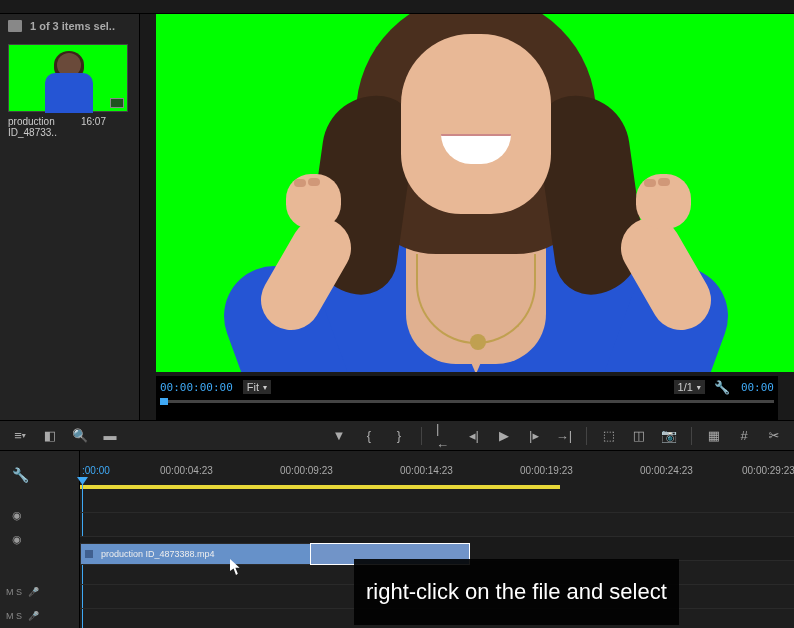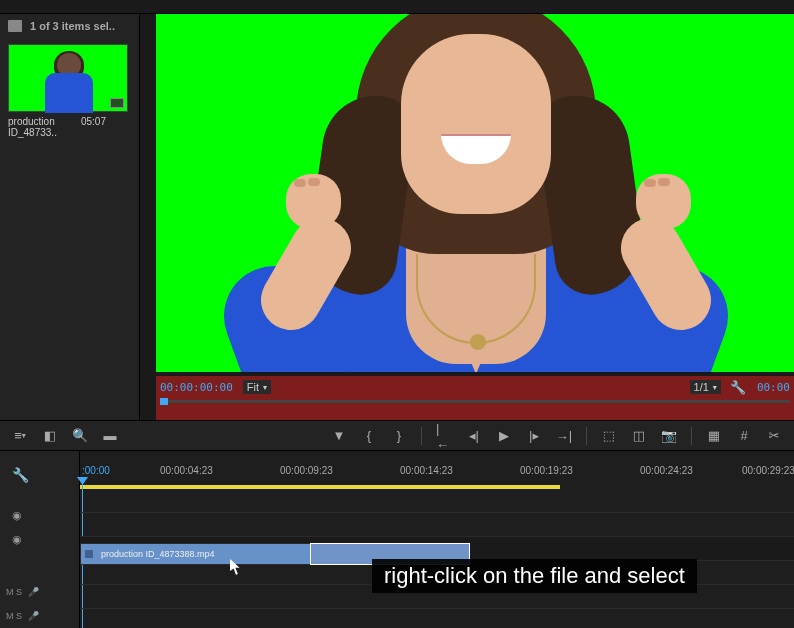--- a/index.html
+++ b/index.html
@@ -31,21 +31,21 @@
 .big-vneck { position:absolute; top:270px; left:180px; width:160px; height:150px; background:#e0b090; clip-path:polygon(10% 0,90% 0,50% 100%); }
 .big-necklace { position:absolute; top:300px; left:200px; width:120px; height:90px; border:2px solid #c0a050; border-top:none; border-radius:0 0 60px 60px; }
 .pendant { position:absolute; bottom:-8px; left:52px; width:16px; height:16px; background:#c0a050; border-radius:50%; }
 .big-arm-l { position:absolute; top:310px; left:20px; width:100px; height:170px; background:#2555d4; border-radius:50px; transform:rotate(-20deg); }
 .big-arm-r { position:absolute; top:310px; left:400px; width:100px; height:170px; background:#2555d4; border-radius:50px; transform:rotate(20deg); }
 .big-fore-l { position:absolute; top:260px; left:60px; width:60px; height:120px; background:#e8b896; border-radius:30px; transform:rotate(30deg); }
 .big-fore-r { position:absolute; top:260px; left:420px; width:60px; height:120px; background:#e8b896; border-radius:30px; transform:rotate(-30deg); }
 .big-fist-l { position:absolute; top:220px; left:70px; width:55px; height:55px; background:#e8b896; border-radius:45%; }
 .big-fist-r { position:absolute; top:220px; left:420px; width:55px; height:55px; background:#e8b896; border-radius:45%; }
 .knuckle { position:absolute; width:12px; height:8px; background:#d09878; border-radius:4px; }
-.monitor-controls { position:absolute; top:362px; left:16px; right:0; height:44px; background:#7f1d1d; }
+.monitor-controls { position:absolute; top:362px; left:16px; right:16px; height:44px; background:#000000; }
 .ctrl-row1 { display:flex; align-items:center; height:22px; padding:0 4px; gap:10px; }
 .tc { color:#3fa9f5; font-size:11px; font-family:monospace; }
 .fit-sel { background:#2a2a2a; border:none; color:#ccc; font-size:11px; padding:1px 4px; display:flex; align-items:center; gap:4px; }
 .spacer { flex:1; }
 .ctrl-row2 { display:flex; align-items:center; height:22px; padding:0 4px; position:relative; }
 .scrub-line { position:absolute; top:2px; left:4px; right:4px; height:3px; background:#444; }
 .scrub-handle { position:absolute; top:0; left:4px; width:8px; height:7px; background:#3fa9f5; }
 .toolbar-row { height:30px; background:#232323; border-top:1px solid #000; display:flex; align-items:center; padding:0 12px; gap:14px; }
 .tb-btn { width:16px; height:16px; display:flex; align-items:center; justify-content:center; color:#aaa; cursor:pointer; font-size:13px; }
 .tb-sep { width:1px; height:18px; background:#444; }
@@ -61,21 +61,21 @@
 .yellow-bar { position:absolute; top:34px; left:0; width:480px; height:4px; background:#e8d838; }
 .playhead { position:absolute; top:30px; width:1px; height:148px; background:#3fa9f5; }
 .playhead-top { position:absolute; top:-4px; left:-5px; width:11px; height:8px; background:#3fa9f5; clip-path:polygon(0 0,100% 0,50% 100%); }
 .tracks-bg { position:absolute; top:38px; left:0; right:0; bottom:0; }
 .track-row { height:24px; border-bottom:1px solid #2a2a2a; }
 .track-row.vid { background:#1a1a1a; }
 .clip { position:absolute; top:92px; left:0; width:390px; height:22px; background:#6691c9; border:1px solid #2a2a2a; display:flex; align-items:center; padding:0 4px; font-size:9px; color:#eee; gap:8px; }
 .clip-ic { width:8px; height:8px; background:#406090; }
 .clip-sel { position:absolute; top:92px; left:230px; width:160px; height:22px; background:rgba(120,150,200,.6); border:1px solid #fff; }
 .cursor-arrow { position:absolute; top:108px; left:150px; width:12px; height:16px; background:#fff; clip-path:polygon(0 0,0 75%,30% 60%,50% 100%,65% 92%,45% 55%,80% 55%); filter:drop-shadow(1px 1px 0 #000); z-index:5; }
-.caption { position:absolute; top:559px; left:372px; background:rgba(0,0,0,.9); color:#fff; padding:4px 12px; font-size:22px; z-index:10; }
+.caption { position:absolute; top:559px; left:354px; background:rgba(0,0,0,.9); color:#fff; padding:20px 12px; font-size:22px; z-index:10; }
 .chev { font-size:8px; }
 </style>
 </head>
 <body>
 
 <div class="top-bar"></div>
 
 <div class="main-area">
   <div class="project-panel">
     <div class="project-header">
@@ -86,21 +86,21 @@
       <div class="thumb-img">
         <div class="person-silhouette">
           <div class="sil-hair"></div>
           <div class="sil-head"></div>
           <div class="sil-body"></div>
         </div>
         <div class="thumb-ic"></div>
       </div>
       <div class="thumb-label">
         <span>production ID_48733..</span>
-        <span>05:07</span>
+        <span>16:07</span>
       </div>
     </div>
   </div>
 
   <div class="program-panel">
     <div class="monitor">
       <div class="big-person">
         <div class="big-shirt"></div>
         <div class="big-arm-l"></div>
         <div class="big-arm-r"></div>

